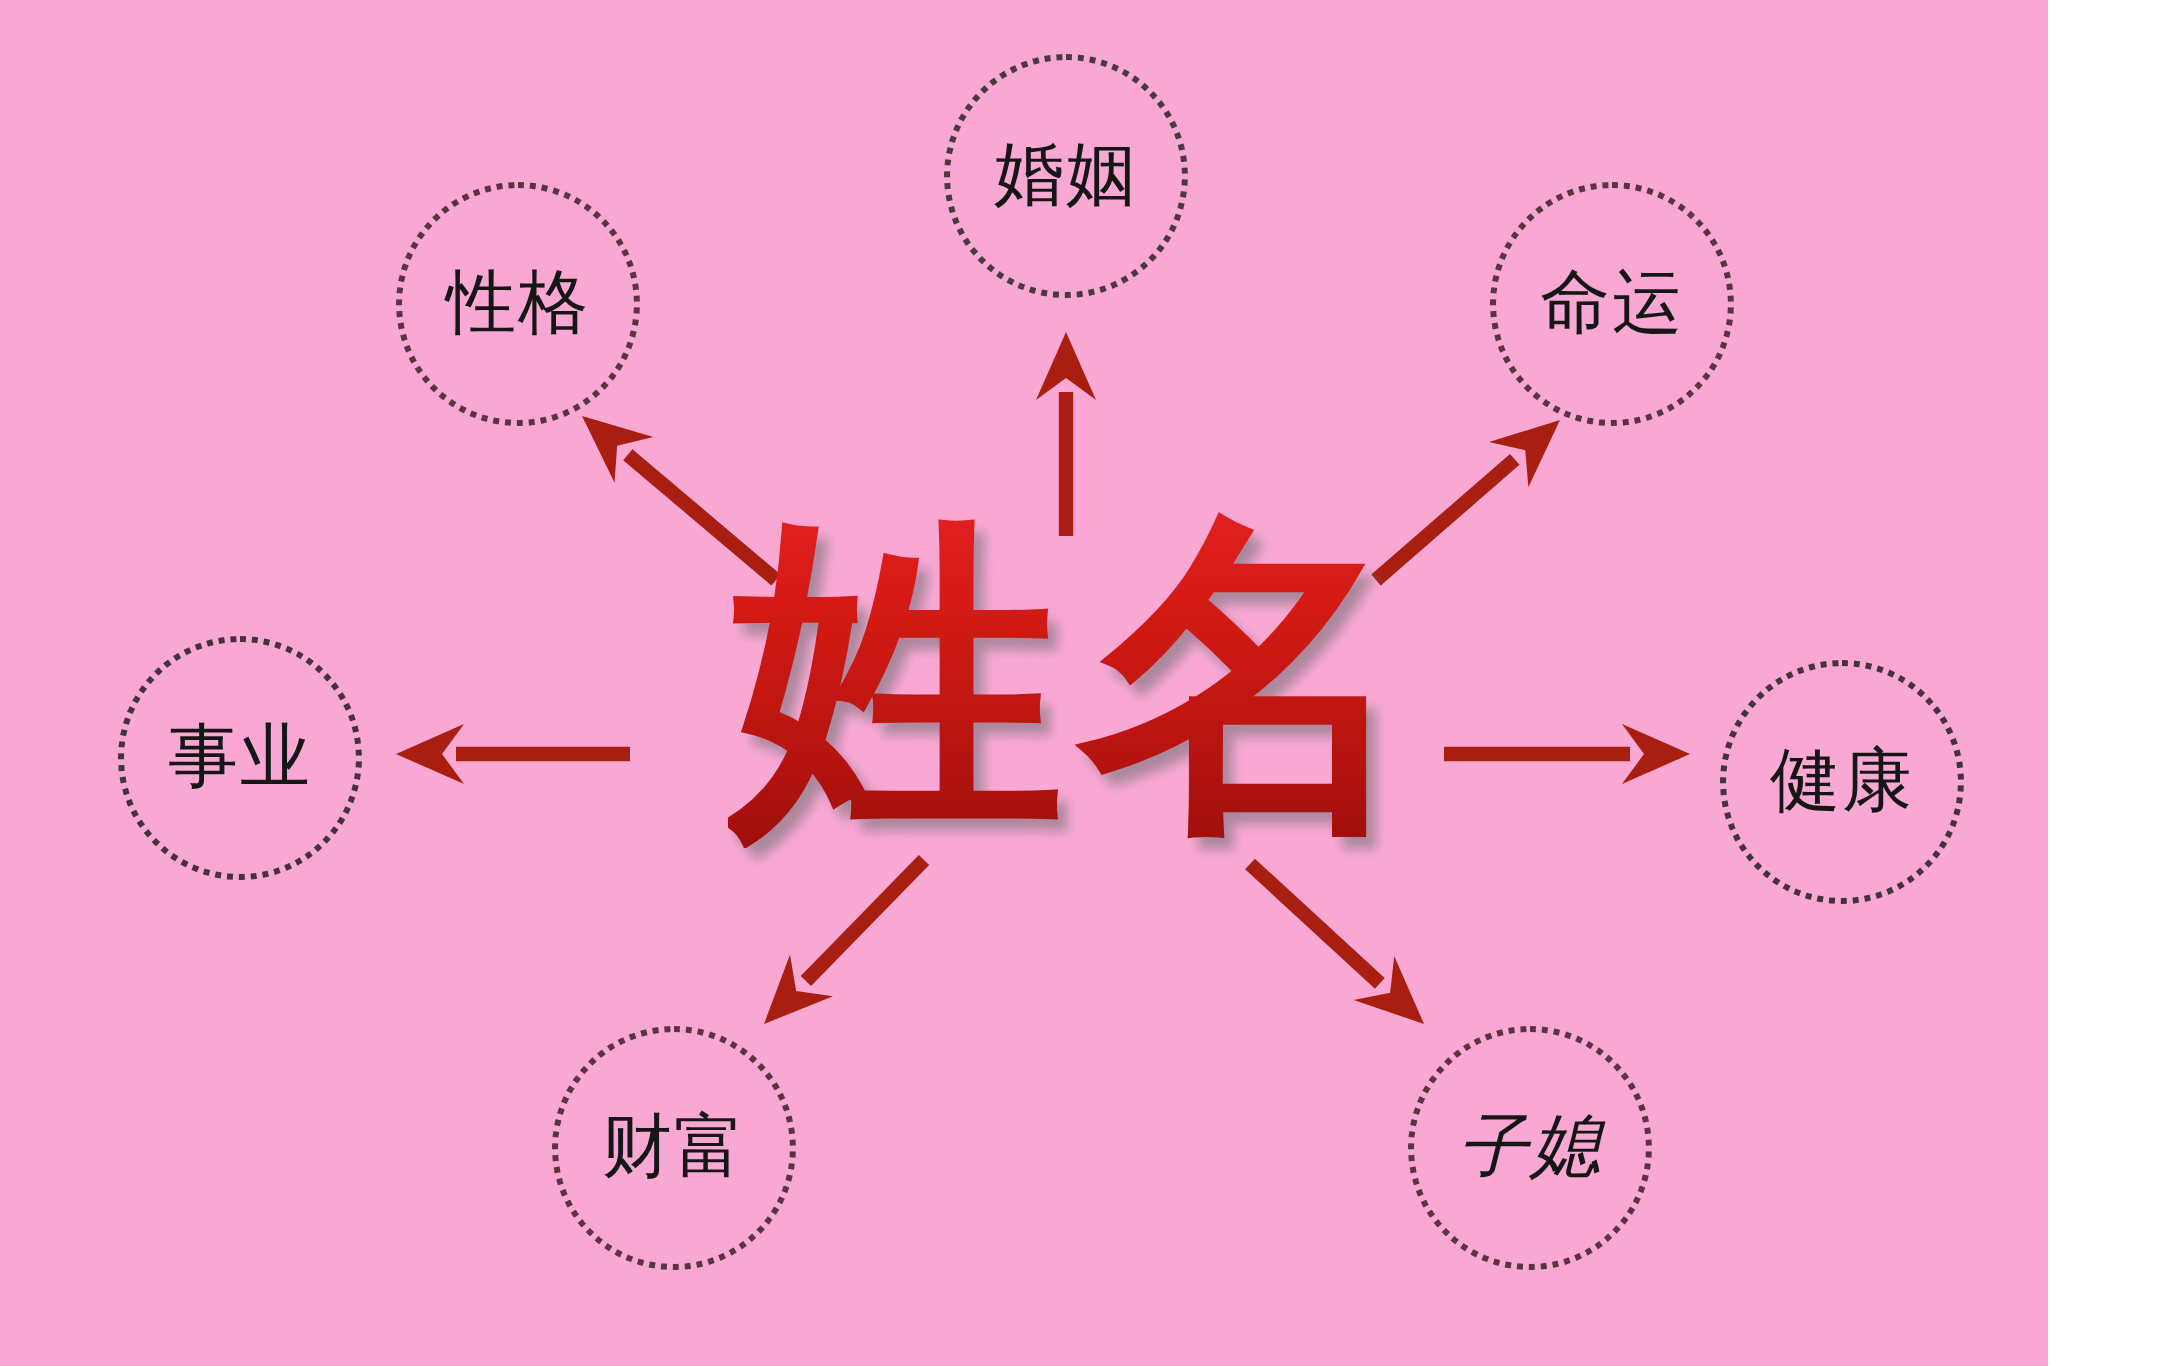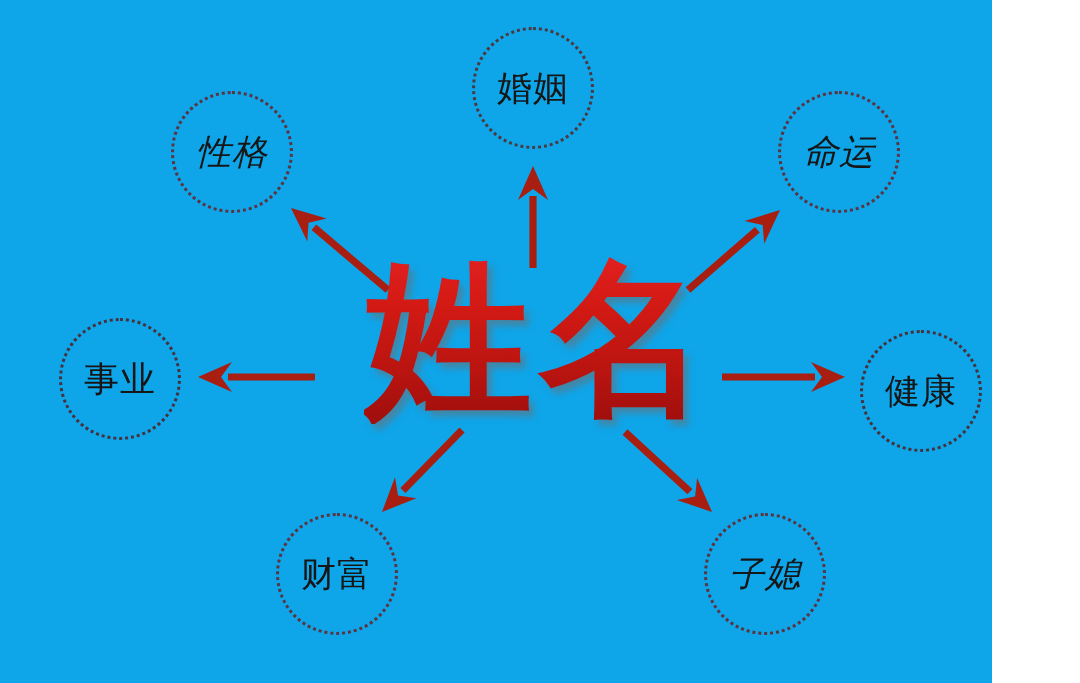--- a/index.html
+++ b/index.html
@@ -4,23 +4,24 @@
 <style>
   html, body {
     margin: 0;
     padding: 0;
     background: #ffffff;
   }
   #stage {
     position: relative;
     width: 992px;
     height: 683px;
-    background: #0ea5e9;
+    background: #f9a8d4;
     overflow: hidden;
     font-family: "Liberation Sans", "DejaVu Sans", sans-serif;
+    padding-left: 32px;
   }
   #arrow-layer {
     position: absolute;
     left: 0; top: 0;
     width: 1080px;
     height: 683px;
     pointer-events: none;
   }
   .node {
     position: absolute;
@@ -100,24 +101,24 @@
       <g>
         <line x1="625" y1="432" x2="689.917011379184" y2="491.69380356706574" stroke="#a81f12" stroke-width="7.2" stroke-linecap="butt"></line>
         <path d="M 712 512 L 676.8195146799414 500.02780501974917 L 695.0697087240411 496.43191606808375 L 697.1257111128757 477.9448163989332 Z" fill="#a81f12"></path>
       </g>
     </svg>
 
   <div id="nodes-layer">
       <div class="node" style="width: 122px; height: 122px; left: 472px; top: 27px; border-color: rgb(74, 58, 64);">
         <span class="node-label">婚姻</span>
       </div>
-      <div class="node" style="width: 122px; height: 122px; left: 171px; top: 91px; border-color: rgb(90, 52, 64); font-style: italic;">
+      <div class="node" style="width: 122px; height: 122px; left: 198px; top: 91px; border-color: rgb(90, 52, 64);">
         <span class="node-label">性格</span>
       </div>
-      <div class="node" style="width: 122px; height: 122px; left: 778px; top: 91px; border-color: rgb(90, 52, 64); font-style: italic;">
+      <div class="node" style="width: 122px; height: 122px; left: 745px; top: 91px; border-color: rgb(90, 52, 64);">
         <span class="node-label">命运</span>
       </div>
       <div class="node" style="width: 122px; height: 122px; left: 59px; top: 318px; border-color: rgb(70, 50, 60); justify-content: center;">
         <span class="node-label">事业</span>
       </div>
       <div class="node" style="width: 122px; height: 122px; left: 860px; top: 330px; border-color: rgb(70, 50, 60);">
         <span class="node-label">健康</span>
       </div>
       <div class="node" style="width: 122px; height: 122px; left: 276px; top: 513px; border-color: rgb(90, 52, 64);">
         <span class="node-label">财富</span>

